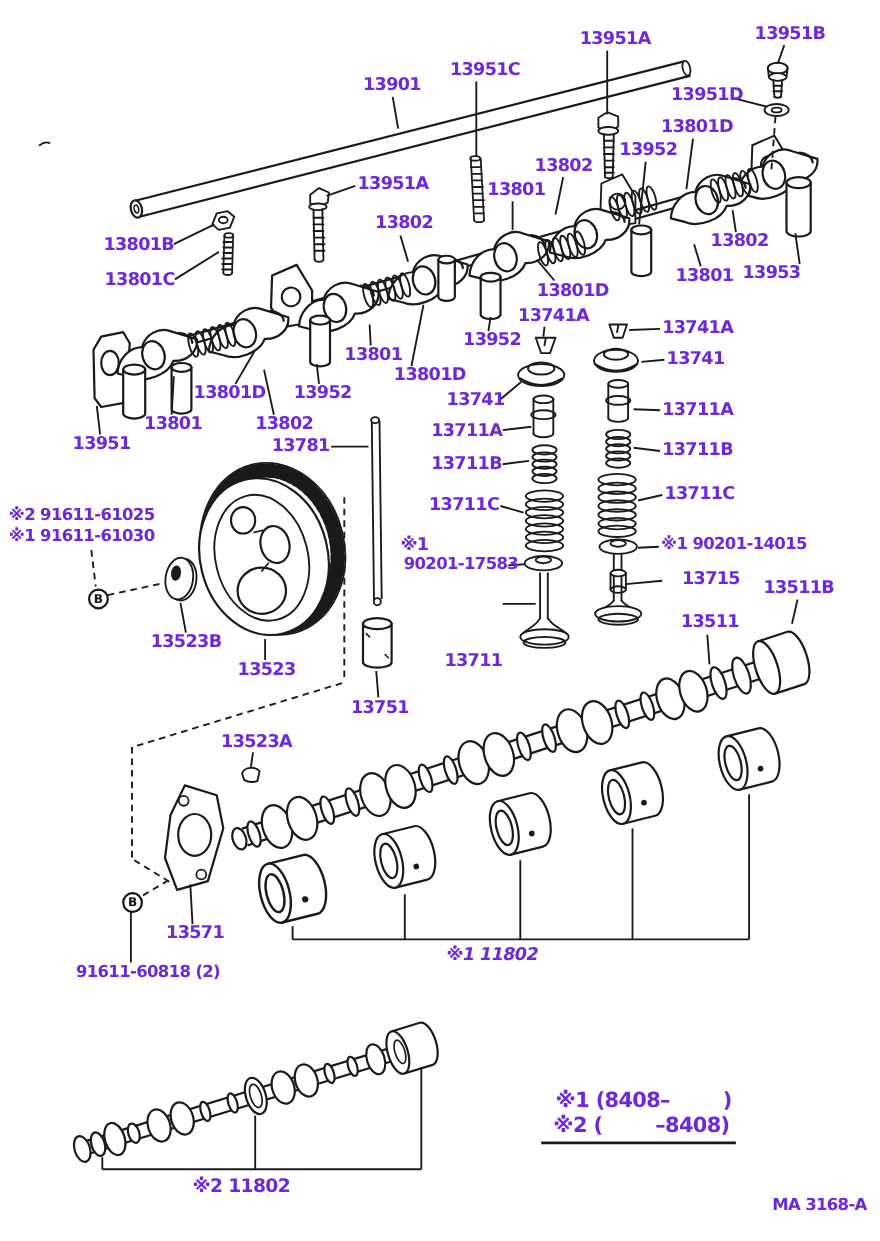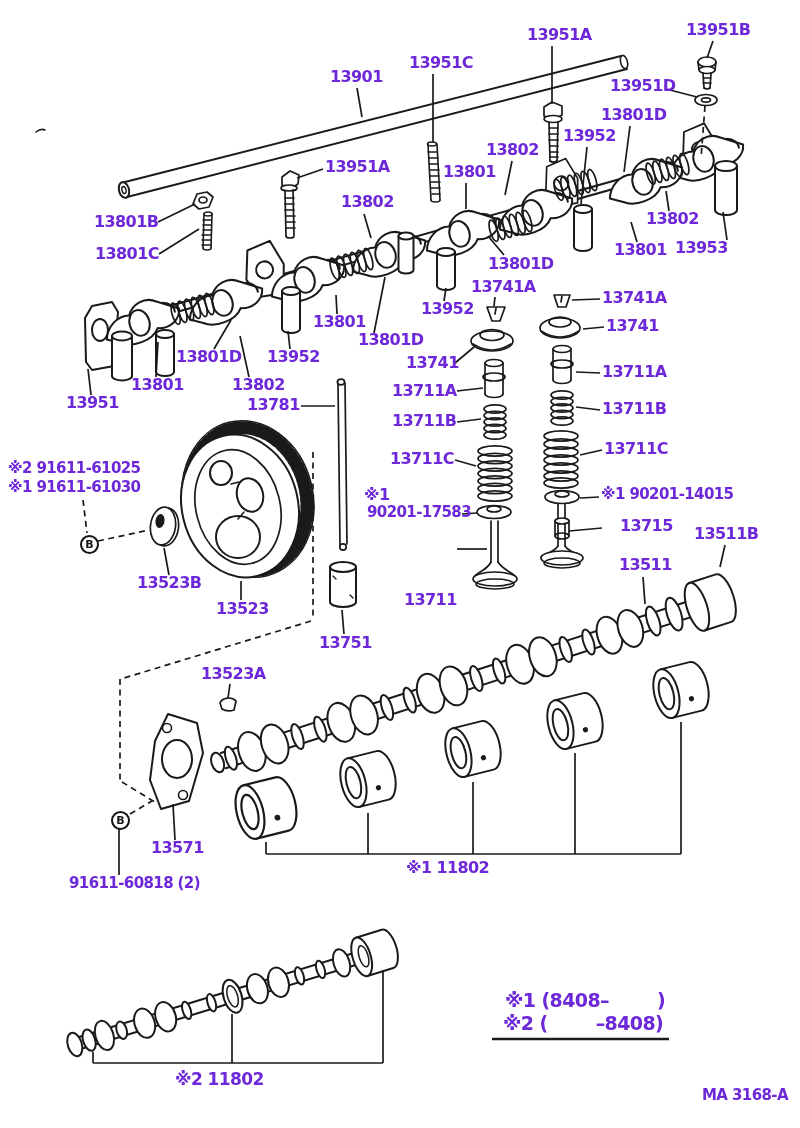--- a/index.html
+++ b/index.html
@@ -441,21 +441,21 @@
       <div class="lbl" style="left: 404px; top: 552px; margin-top: 40px;">13711</div>
       <div class="lbl" style="left: 604px; top: 518px; margin-left: 16px;">13715</div>
       <div class="lbl" style="left: 694px; top: 526px;">13511B</div>
       <div class="lbl" style="left: 619px; top: 557px;">13511</div>
       <div class="lbl" style="left: 137px; top: 575px;">13523B</div>
       <div class="lbl" style="left: 216px; top: 601px; text-align: center;">13523</div>
       <div class="lbl" style="left: 319px; top: 635px;">13751</div>
       <div class="lbl" style="left: 201px; top: 666px;">13523A</div>
       <div class="lbl" style="left: 151px; top: 840px;">13571</div>
       <div class="lbl" style="left: 69px; top: 876px; font-size: 15px;">91611-60818 (2)</div>
-      <div class="lbl" style="left: 406px; top: 860px;">※1 11802</div>
+      <div class="lbl" style="left: 406px; top: 860px; font-style: italic;">※1 11802</div>
       <div class="lbl" style="left: 175px; top: 1071px; font-size: 17px;">※2 11802</div>
       <div class="lbl" style="left: 505px; top: 991px; font-size: 19px;">※1 (8408–        )</div>
       <div class="lbl" style="left: 503px; top: 1014px; font-size: 19px;">※2 (        –8408)</div>
       <div class="lbl" style="left: 702px; top: 1088px; font-size: 15px;">MA 3168-A</div>
       <div class="cmark" style="left: 80px; top: 535px;">B</div>
       <div class="cmark" style="left: 111px; top: 811px;">B</div>
     </div>
 </div>
 
 </body></html>

